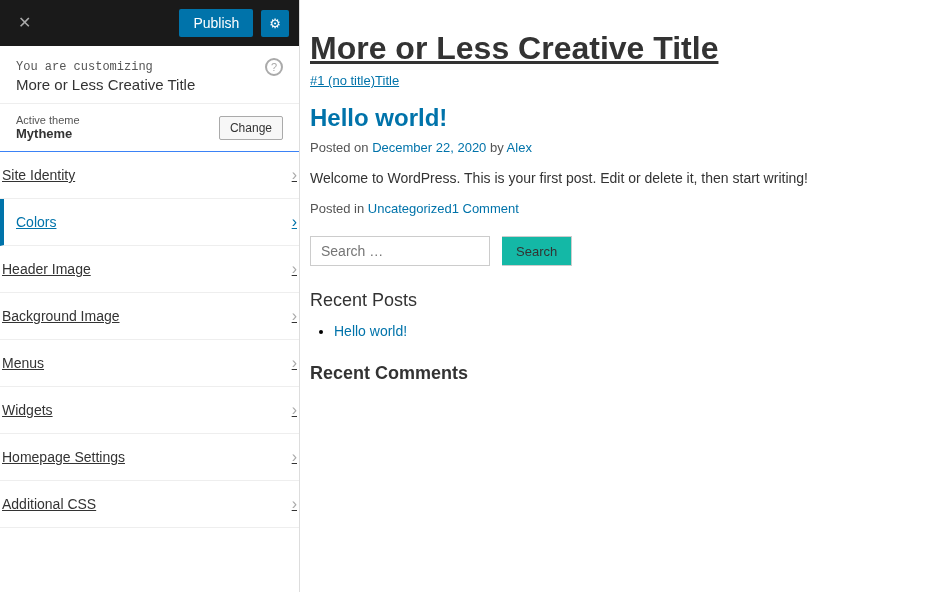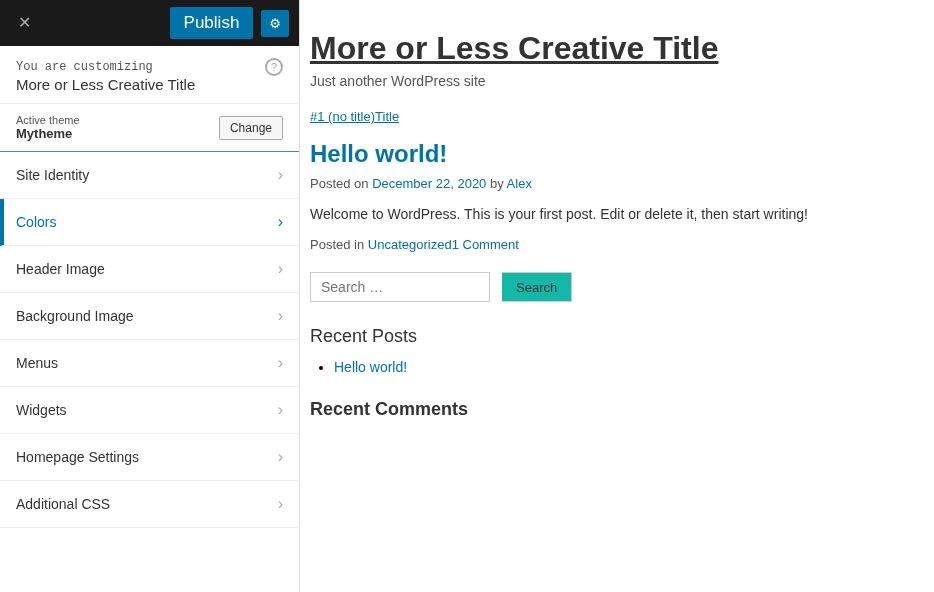--- a/index.html
+++ b/index.html
@@ -35,21 +35,21 @@
       padding: 4px 8px;
       line-height: 1;
     }
 
     #publish-btn {
       background: #0073aa;
       color: #fff;
       border: none;
       padding: 6px 14px;
       cursor: pointer;
-      font-size: 17px;
+      font-size: 14px;
       border-radius: 2px;
       margin-left: auto;
     }
 
     #settings-btn {
       background: #0073aa;
       color: #fff;
       border: none;
       padding: 6px 8px;
       cursor: pointer;
@@ -103,25 +103,26 @@
       cursor: pointer;
       font-size: 12px;
       color: #333;
       border-radius: 2px;
     }
 
     .nav-item {
       display: flex;
       align-items: center;
       justify-content: space-between;
-      padding: 14px 16px;
+      padding: 14px 2px;
       border-bottom: 1px solid #eee;
       cursor: pointer;
       font-size: 14px;
       color: #333;
+      text-decoration: underline;
     }
     .nav-item.active {
       background: #fff;
       border-left: 4px solid #0073aa;
       color: #0073aa;
       padding-left: 12px;
     }
     .nav-item .chevron { color: #aaa; font-size: 16px; }
     .nav-item.active .chevron { color: #0073aa; }
 
@@ -282,21 +283,20 @@
     </div>
     <div class="nav-item">
       <span>Additional CSS</span>
       <span class="chevron">›</span>
     </div>
   </div>
 </div>
 
 <div id="main-preview">
   <div class="site-title">More or Less Creative Title</div>
-  <div class="site-tagline">Just another WordPress site</div>
   <a class="post-nav-link" href="#">#1 (no title)Title</a>
   <a class="post-title" href="#">Hello world!</a>
   <div class="post-meta">
     <span>Posted on</span>
     <a href="#">December 22, 2020</a>
     <span> by </span>
     <a href="#">Alex</a>
   </div>
   <div class="post-content">Welcome to WordPress. This is your first post. Edit or delete it, then start writing!</div>
   <div class="post-footer">

